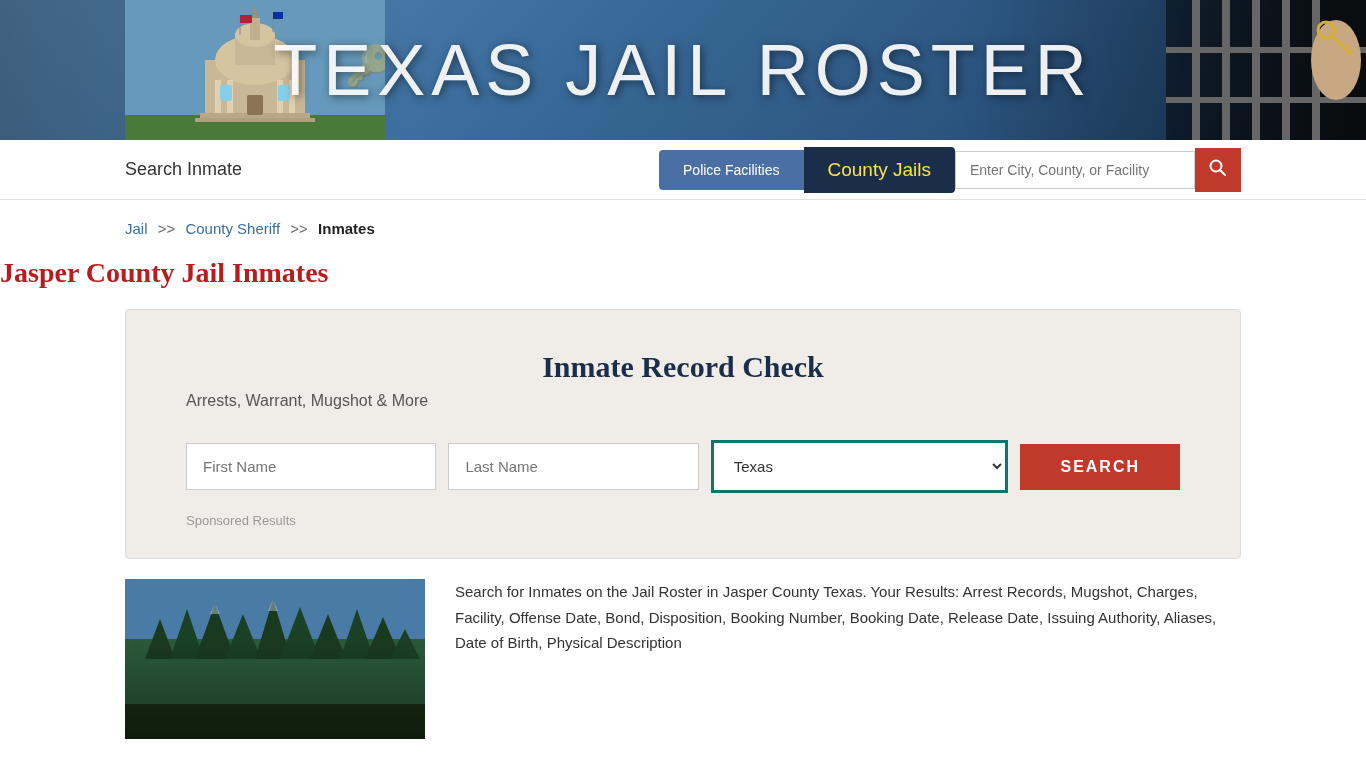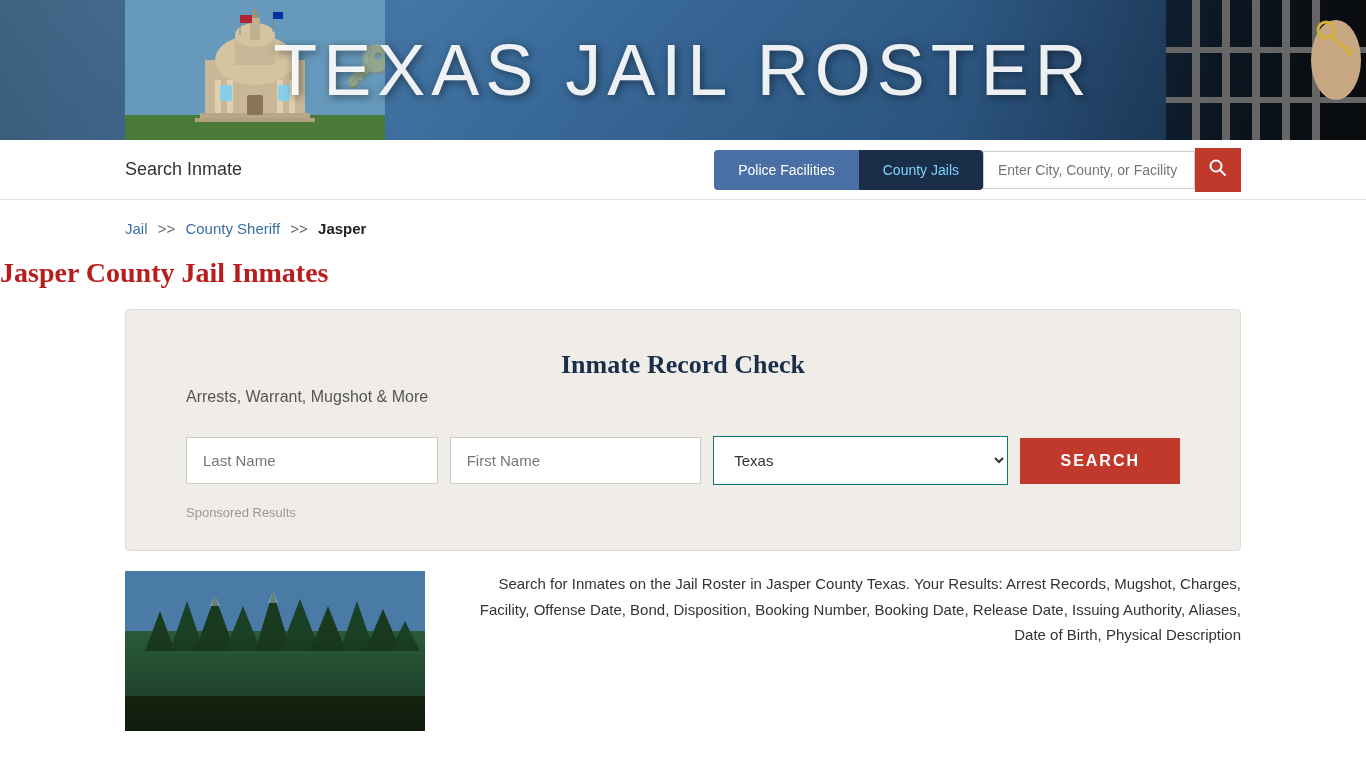--- a/index.html
+++ b/index.html
@@ -74,34 +74,34 @@
       color: #fff;
       border: none;
       padding: 12px 24px;
       font-size: 14px;
       font-family: Arial, sans-serif;
       cursor: pointer;
       border-radius: 4px 0 0 4px;
     }
     .nav-btn-county {
       background: #1a2e4a;
-      color: #7dd3fc;
+      color: #fde047;
       border: none;
       padding: 12px 24px;
-      font-size: 14px;
+      font-size: 19px;
       font-family: Arial, sans-serif;
       cursor: pointer;
       border-radius: 0 4px 4px 0;
     }
     .nav-search-input {
       border: 1px solid #ccc;
       padding: 10px 14px;
       font-size: 14px;
       font-family: Arial, sans-serif;
-      width: 212px;
+      width: 240px;
       outline: none;
       color: #999;
     }
     .nav-search-btn {
       background: #c0392b;
       border: none;
       padding: 11px 14px;
       cursor: pointer;
       color: #fff;
       font-size: 16px;
@@ -139,21 +139,21 @@
     
     .record-check-card {
       margin: 0 125px 20px;
       background: #f0ede8;
       border: 1px solid #ddd;
       border-radius: 4px;
       padding: 40px 60px 30px;
     }
     .record-check-title {
       text-align: center;
-      font-size: 26px;
+      font-size: 30px;
       font-family: 'Palatino Linotype', Palatino, Georgia, serif;
       font-weight: bold;
       color: #1a2e4a;
       margin-bottom: 8px;
     }
     .record-check-subtitle {
       text-align: left;
       font-size: 16px;
       color: #555;
       font-family: Arial, sans-serif;
@@ -171,21 +171,21 @@
       border: 1px solid #ccc;
       font-size: 15px;
       font-family: Arial, sans-serif;
       color: #999;
       outline: none;
       background: #fff;
     }
     .record-check-form select {
       flex: 1.2;
       padding: 14px 16px;
-      border: 1px solid #0f766e;
+      border: 3px solid #0f766e;
       font-size: 15px;
       font-family: Arial, sans-serif;
       color: #333;
       outline: none;
       background: #fff;
       appearance: auto;
     }
     .record-search-btn {
       background: #c0392b;
       color: #fff;
@@ -231,21 +231,20 @@
     }
     .tree-svg {
       width: 100%;
       height: 100%;
     }
     .bottom-text {
       font-size: 15px;
       color: #333;
       font-family: Arial, sans-serif;
       line-height: 1.7;
-      text-align: right;
     }
 
     
     .capitol-shape {
       width: 260px;
       height: 140px;
     }
   </style>
 </head>
 <body>
@@ -328,31 +327,31 @@
       </svg>
     </button>
   </div>
 </div>
 
 <div class="breadcrumb">
   <a href="#">Jail</a>
   <span class="separator">&gt;&gt;</span>
   <a href="#">County Sheriff</a>
   <span class="separator">&gt;&gt;</span>
-  <span class="current">Jasper</span>
+  <span class="current">Inmates</span>
 </div>
 
 <h1 class="page-title">Jasper County Jail Inmates</h1>
 
 <div class="record-check-card">
   <div class="record-check-title">Inmate Record Check</div>
   <div class="record-check-subtitle">Arrests, Warrant, Mugshot &amp; More</div>
   <div class="record-check-form">
+    <input type="text" placeholder="First Name" style="">
     <input type="text" placeholder="Last Name" style="">
-    <input type="text" placeholder="First Name" style="">
     <select id="state-select"><option value="Alabama">Alabama</option><option value="Alaska">Alaska</option><option value="Arizona">Arizona</option><option value="Arkansas">Arkansas</option><option value="California">California</option><option value="Colorado">Colorado</option><option value="Connecticut">Connecticut</option><option value="Delaware">Delaware</option><option value="Florida">Florida</option><option value="Georgia">Georgia</option><option value="Hawaii">Hawaii</option><option value="Idaho">Idaho</option><option value="Illinois">Illinois</option><option value="Indiana">Indiana</option><option value="Iowa">Iowa</option><option value="Kansas">Kansas</option><option value="Kentucky">Kentucky</option><option value="Louisiana">Louisiana</option><option value="Maine">Maine</option><option value="Maryland">Maryland</option><option value="Massachusetts">Massachusetts</option><option value="Michigan">Michigan</option><option value="Minnesota">Minnesota</option><option value="Mississippi">Mississippi</option><option value="Missouri">Missouri</option><option value="Montana">Montana</option><option value="Nebraska">Nebraska</option><option value="Nevada">Nevada</option><option value="New Hampshire">New Hampshire</option><option value="New Jersey">New Jersey</option><option value="New Mexico">New Mexico</option><option value="New York">New York</option><option value="North Carolina">North Carolina</option><option value="North Dakota">North Dakota</option><option value="Ohio">Ohio</option><option value="Oklahoma">Oklahoma</option><option value="Oregon">Oregon</option><option value="Pennsylvania">Pennsylvania</option><option value="Rhode Island">Rhode Island</option><option value="South Carolina">South Carolina</option><option value="South Dakota">South Dakota</option><option value="Tennessee">Tennessee</option><option value="Texas" selected="">Texas</option><option value="Utah">Utah</option><option value="Vermont">Vermont</option><option value="Virginia">Virginia</option><option value="Washington">Washington</option><option value="West Virginia">West Virginia</option><option value="Wisconsin">Wisconsin</option><option value="Wyoming">Wyoming</option></select>
     <button class="record-search-btn">SEARCH</button>
   </div>
   <div class="sponsored-results">Sponsored Results</div>
 </div>
 
 <div class="bottom-section">
   <div class="bottom-image">
     <svg viewBox="0 0 300 160" width="300" height="160" class="tree-svg">
 

